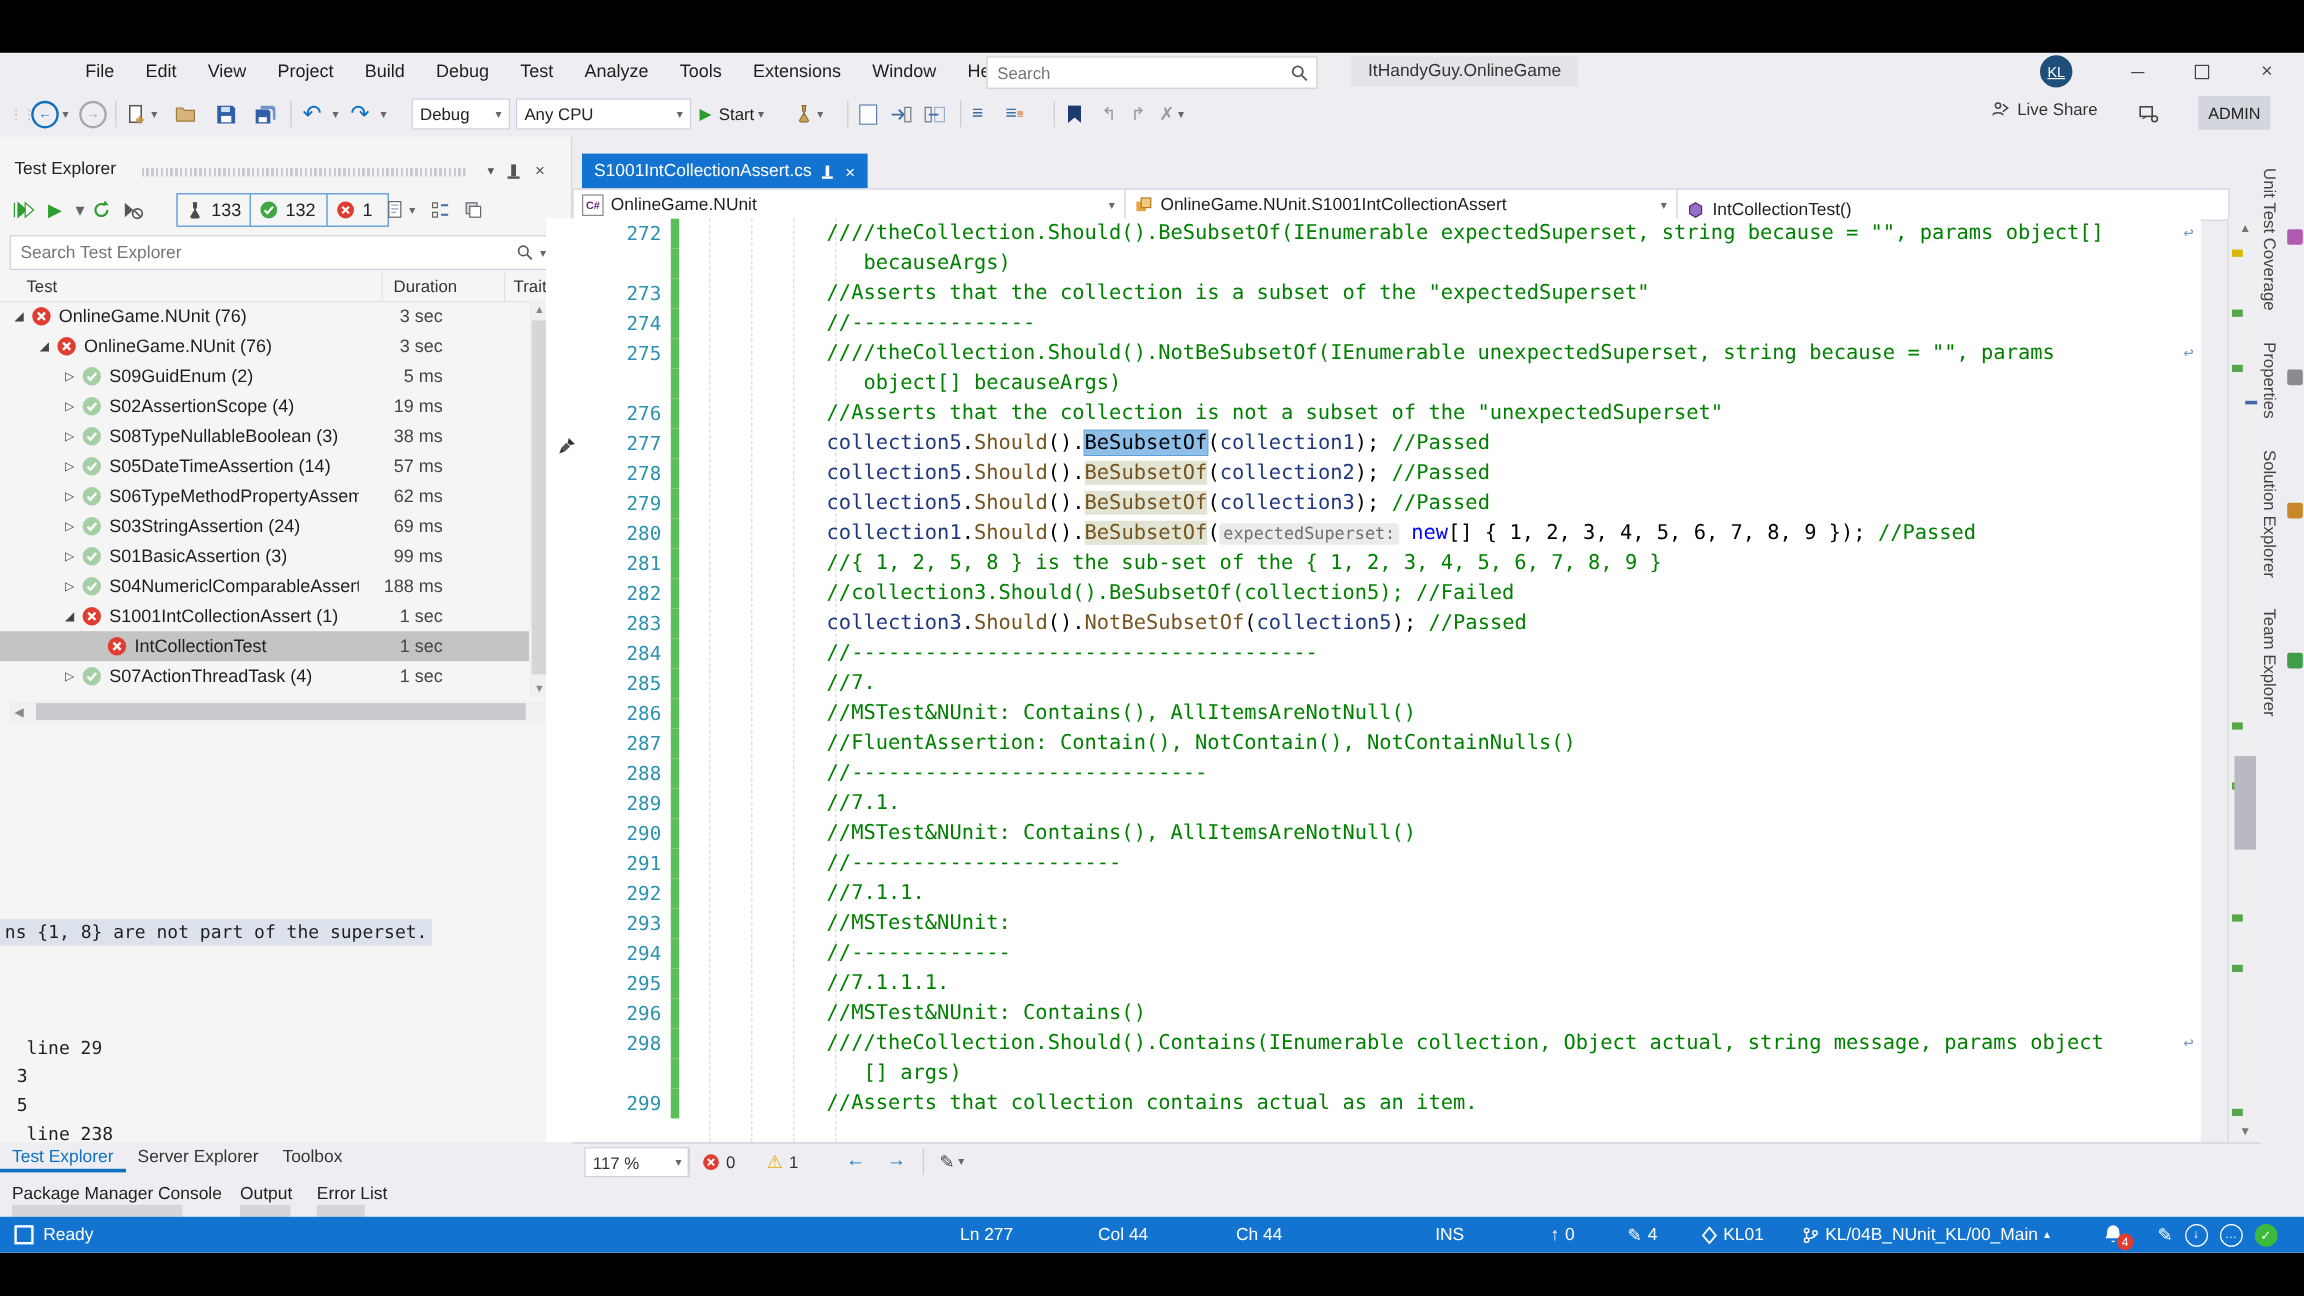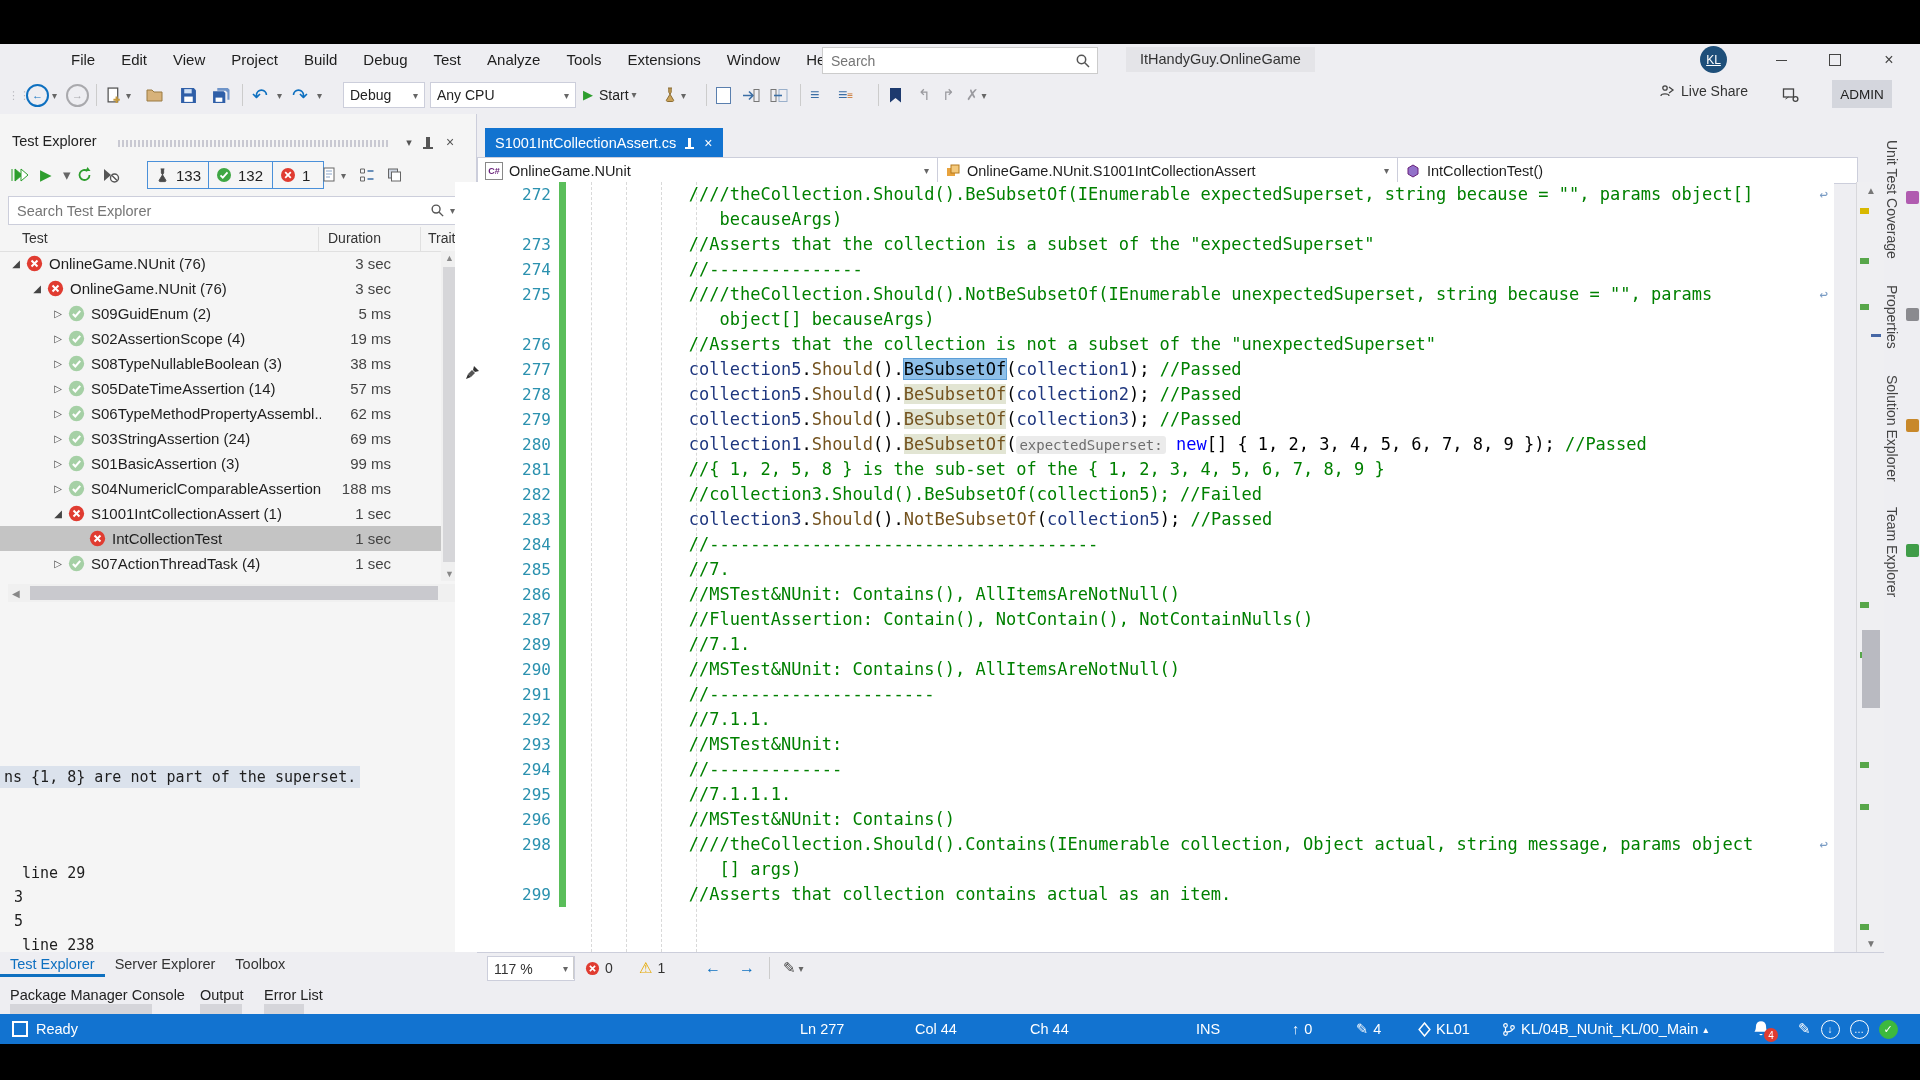--- a/index.html
+++ b/index.html
@@ -55,21 +55,21 @@
   #tp-header{position:absolute;left:0;top:113px;width:460px;height:24px;font-size:14px;color:#333;border-bottom:1px solid #e0e0e0;}
   #tp-header .h{position:absolute;top:3px;}
   #tp-header .vline{position:absolute;top:0;height:24px;border-left:1px solid #e0e0e0;}
   #tree{position:absolute;left:0;top:137px;width:441px;height:326px;overflow:hidden;}
   .trow{position:relative;height:25px;display:flex;align-items:center;font-size:15px;color:#1e1e1e;}
   .trow.selected{background:#c4c4c4;}
   .expander{width:16px;font-size:10px;color:#444;text-align:center;flex:none;}
   .ticon{width:17px;height:17px;margin:0 6px 0 2px;flex:none;}
   .ticon svg{width:17px;height:17px;display:block;}
   .tlabel{flex:1;white-space:nowrap;overflow:hidden;}
-  .tdur{width:70px;text-align:right;color:#444;flex:none;margin-right:50px;}
+  .tdur{width:70px;text-align:right;color:#444;flex:none;margin-right:72px;}
   
   #tree-vsb{position:absolute;left:441px;top:137px;width:19px;height:330px;background:#f0f0f0;}
   #tree-vsb .gUp{position:absolute;top:2px;left:4px;font-size:9px;color:#888;}
   #tree-vsb .gDown{position:absolute;bottom:2px;left:4px;font-size:9px;color:#888;}
   #tree-vsb .thumb{position:absolute;left:2px;top:16px;width:15px;height:295px;background:#d6d6d9;}
   
   .hsb{position:absolute;height:18px;background:#f0f0f0;}
   .hsb .gLeft,.hsb .gRight{position:absolute;top:4px;font-size:10px;color:#888;}
   .hsb .gLeft{left:4px;}
   .hsb .thumb{position:absolute;top:2px;height:14px;background:#c9c9ce;}
@@ -574,21 +574,21 @@
     <div class="bseg">
       <span class="bicon">
             <svg width="14" height="14" viewBox="0 0 14 14">
               <rect x="1" y="4" width="8" height="8" fill="#e8a33d"></rect>
               <rect x="5" y="1" width="8" height="8" fill="#f4c97c" stroke="#b57a1e"></rect>
             </svg>
           </span>
       <span>OnlineGame.NUnit.S1001IntCollectionAssert</span>
           <span class="car">▾</span>
     </div>
-    <div class="bseg" style="border-right:0;">
+    <div class="bseg" style="border-right:0;align-items:flex-end;">
       <span class="bicon">
             <svg width="14" height="14" viewBox="0 0 14 14">
               <path d="M7 1l5 3v6l-5 3-5-3V4z" fill="#9271c9" stroke="#68217a"></path>
             </svg>
           </span>
       <span>IntCollectionTest()</span>
     </div>
   </div>
 
   <div id="code">
@@ -705,20 +705,26 @@
             <span class="cgut"></span>
             <span class="cnum">286</span>
             <span class="cbar"></span>
             <span class="ctext"><span class="cmt">            //MSTest&amp;NUnit: Contains(), AllItemsAreNotNull()</span></span>
           </div>
           <div class="crow">
             <span class="cgut"></span>
             <span class="cnum">287</span>
             <span class="cbar"></span>
             <span class="ctext"><span class="cmt">            //FluentAssertion: Contain(), NotContain(), NotContainNulls()</span></span>
+          </div>
+          <div class="crow">
+            <span class="cgut"></span>
+            <span class="cnum">288</span>
+            <span class="cbar"></span>
+            <span class="ctext"><span class="cmt">            //-----------------------------</span></span>
           </div>
           <div class="crow">
             <span class="cgut"></span>
             <span class="cnum">289</span>
             <span class="cbar"></span>
             <span class="ctext"><span class="cmt">            //7.1.</span></span>
           </div>
           <div class="crow">
             <span class="cgut"></span>
             <span class="cnum">290</span>

